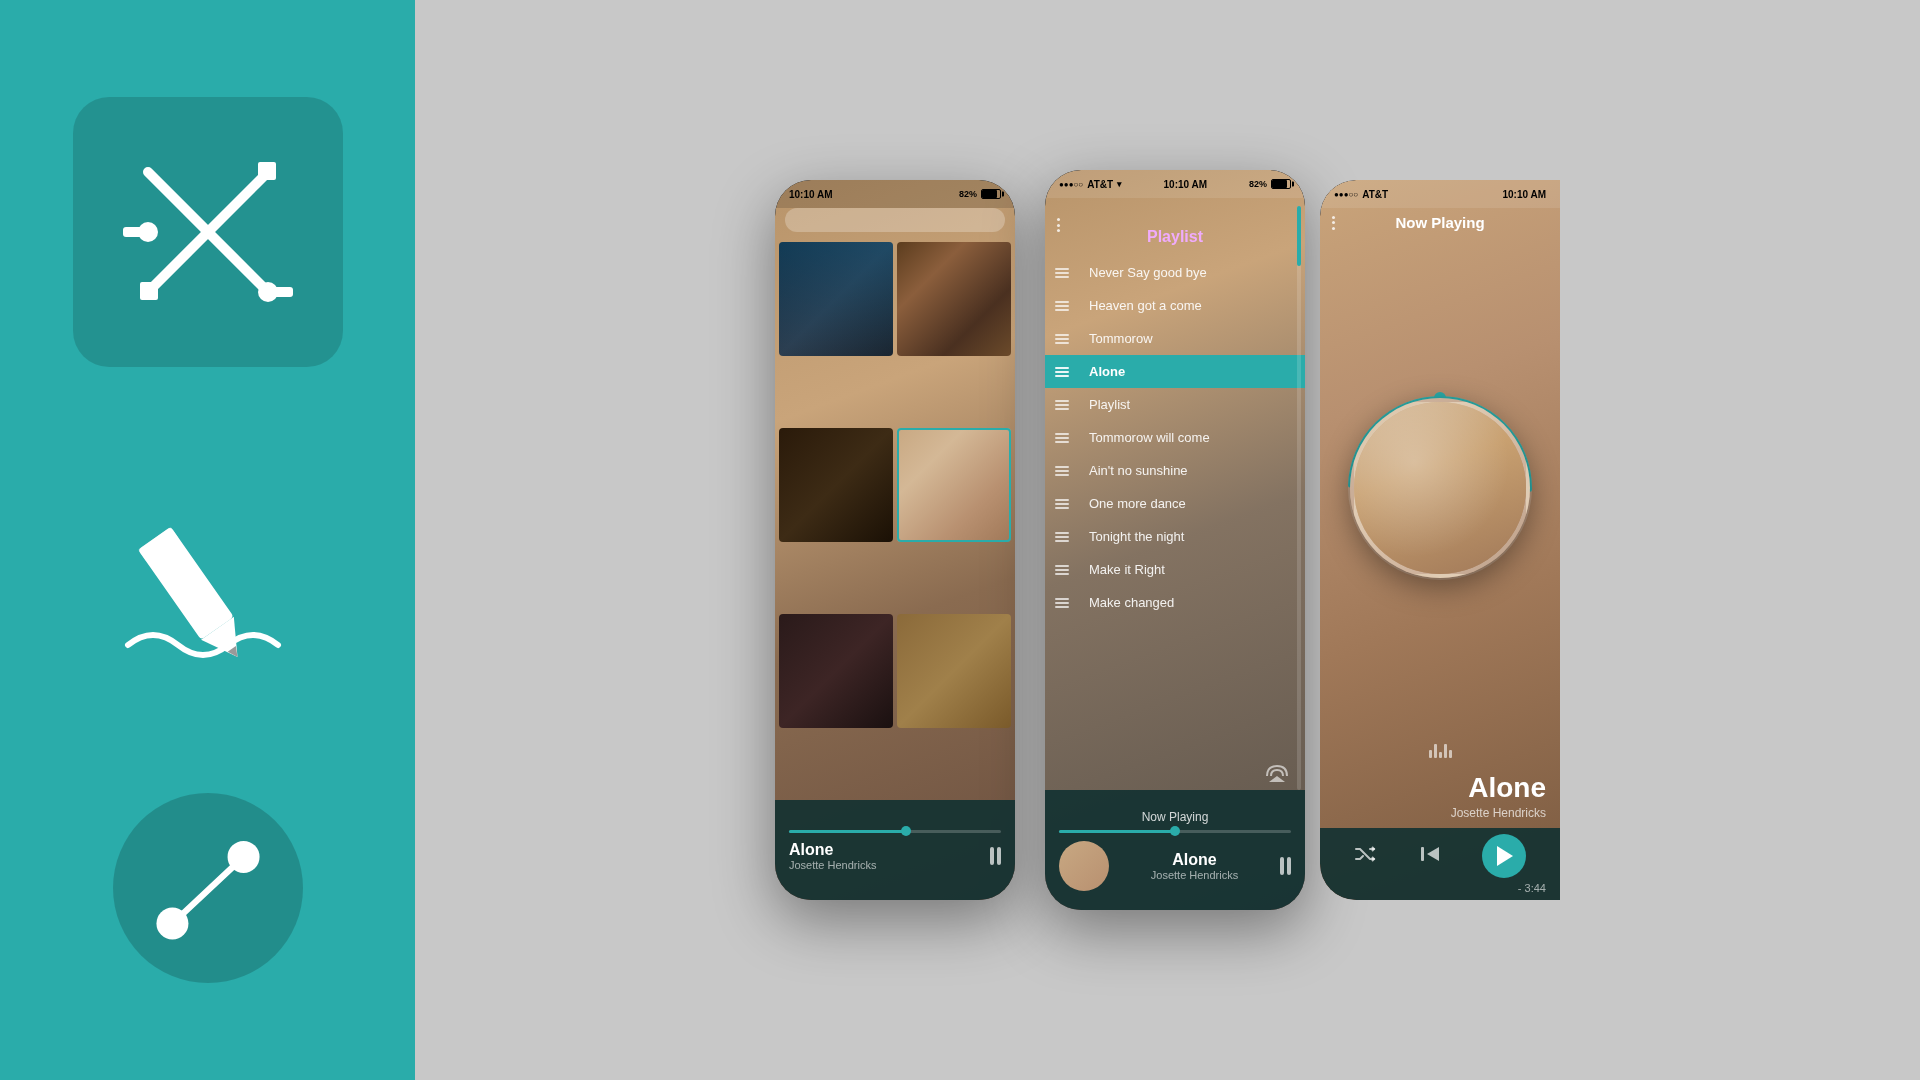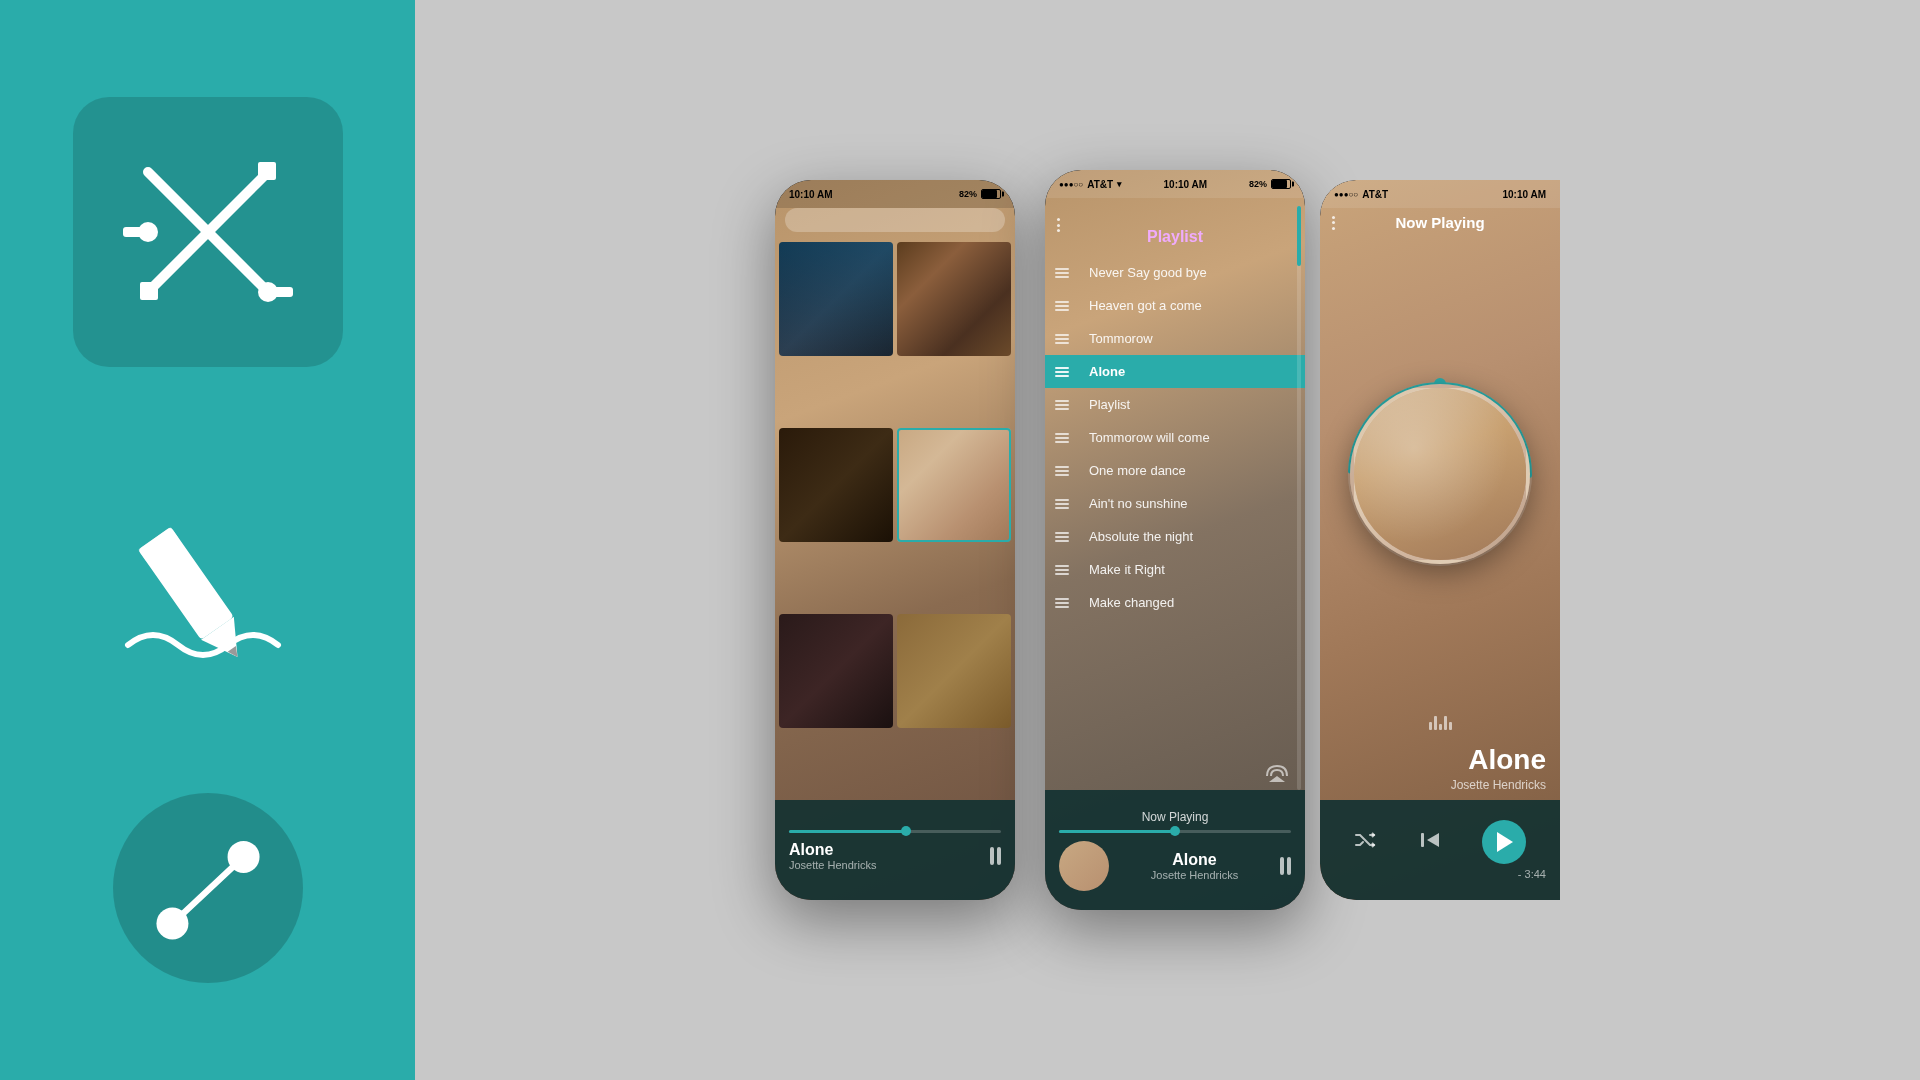--- a/index.html
+++ b/index.html
@@ -408,21 +408,21 @@
       padding: 8px 14px 2px;
       text-align: right;
     }
     .np-track-artist {
       font-size: 12px;
       color: rgba(255,255,255,0.7);
       padding: 0 14px 8px;
       text-align: right;
     }
     .np-full-controls {
-      height: 100px;
+      height: 72px;
       background: rgba(20,50,50,0.92);
       display: flex;
       flex-direction: column;
       justify-content: center;
       padding: 8px 14px;
     }
     .np-controls-row {
       display: flex;
       align-items: center;
       justify-content: space-around;
@@ -644,37 +644,37 @@
                   <div class="list-line"></div>
               </div>
               <span class="playlist-item-title">Tommorow will come</span>
             </div>
             <div class="playlist-item">
               <div class="playlist-item-icon">
                 <div class="list-line"></div>
                   <div class="list-line"></div>
                   <div class="list-line"></div>
               </div>
+              <span class="playlist-item-title">Ain't no sunshine</span>
+            </div>
+            <div class="playlist-item">
+              <div class="playlist-item-icon">
+                <div class="list-line"></div>
+                  <div class="list-line"></div>
+                  <div class="list-line"></div>
+              </div>
               <span class="playlist-item-title">One more dance</span>
             </div>
             <div class="playlist-item">
               <div class="playlist-item-icon">
                 <div class="list-line"></div>
                   <div class="list-line"></div>
                   <div class="list-line"></div>
               </div>
-              <span class="playlist-item-title">Ain't no sunshine</span>
-            </div>
-            <div class="playlist-item">
-              <div class="playlist-item-icon">
-                <div class="list-line"></div>
-                  <div class="list-line"></div>
-                  <div class="list-line"></div>
-              </div>
-              <span class="playlist-item-title">Absolute the night</span>
+              <span class="playlist-item-title">Tonight the night</span>
             </div>
             <div class="playlist-item">
               <div class="playlist-item-icon">
                 <div class="list-line"></div>
                   <div class="list-line"></div>
                   <div class="list-line"></div>
               </div>
               <span class="playlist-item-title">Make it Right</span>
             </div>
             <div class="playlist-item">

